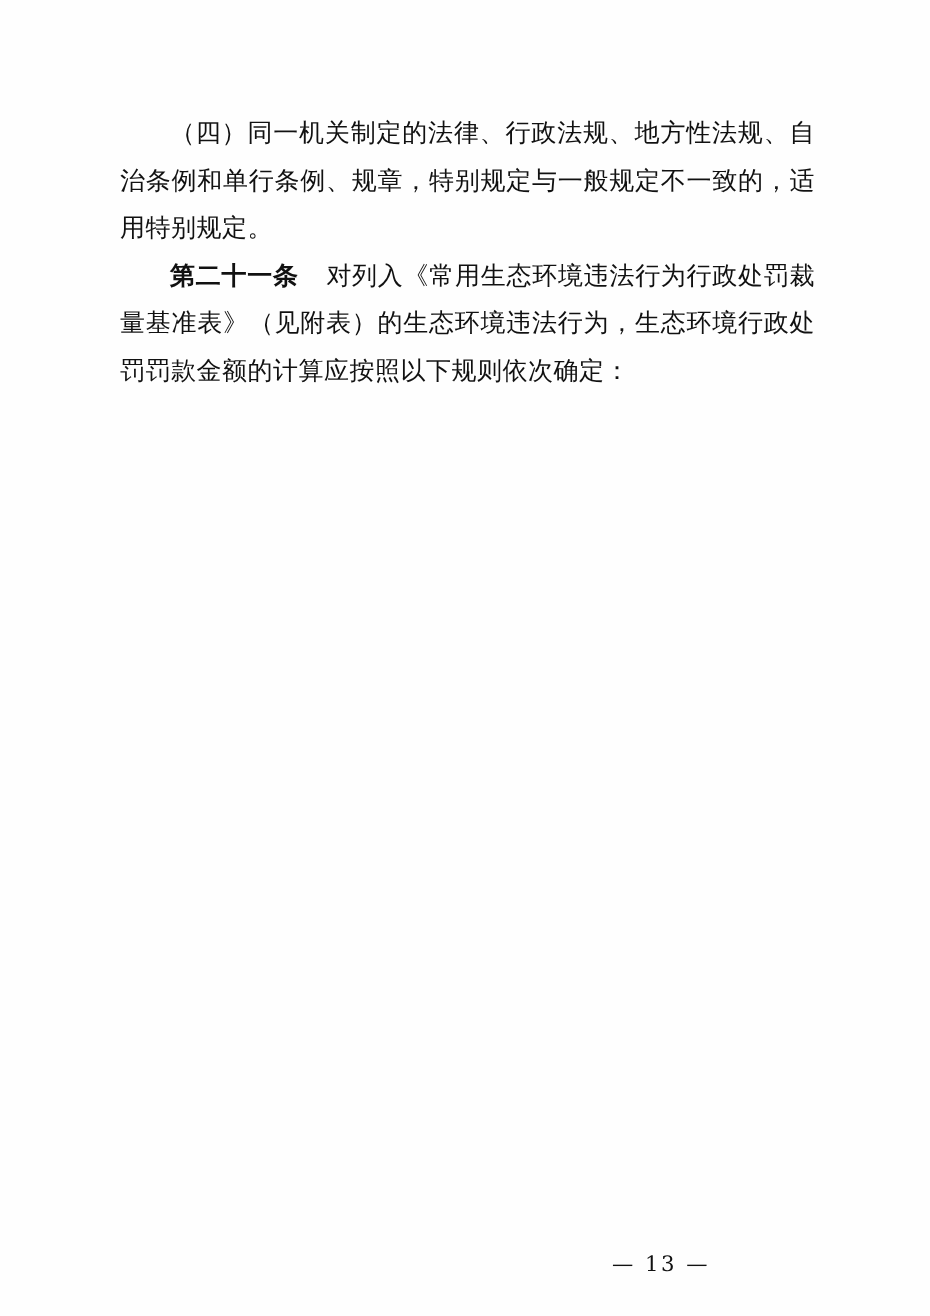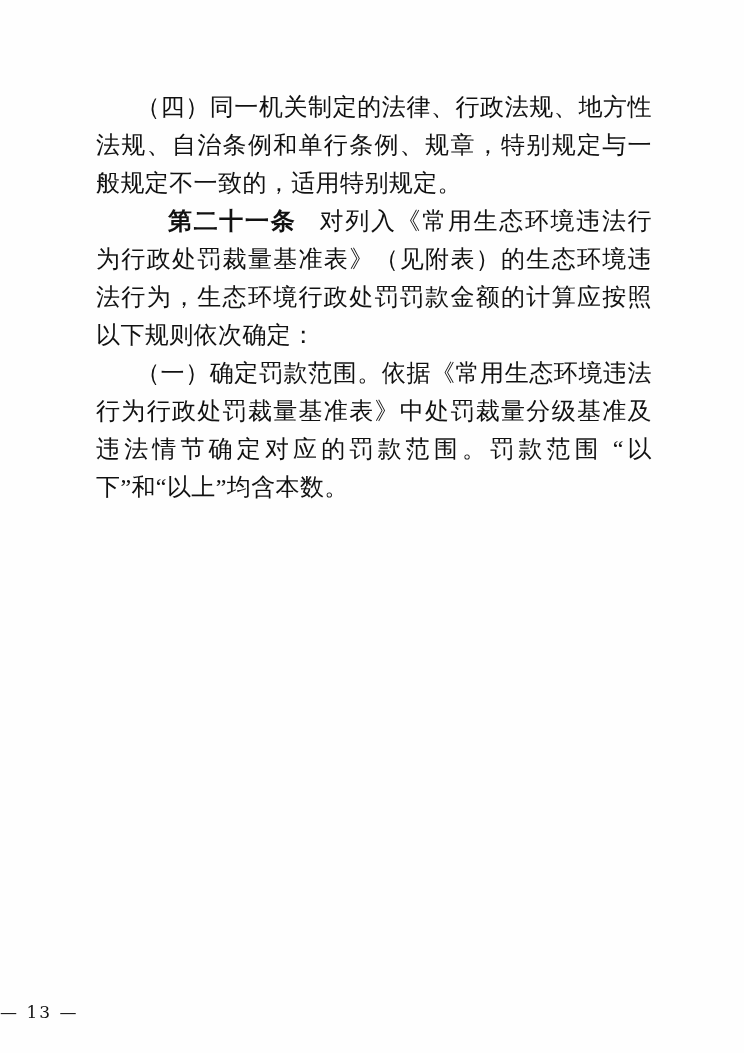--- a/index.html
+++ b/index.html
@@ -23,41 +23,41 @@
     height: 1053px;
     background: #fefefe;
   }
   .content {
     position: absolute;
     left: 96px;
     top: 88px;
     width: 556px;
   }
   .para {
-    font-size: 24px;
+    font-size: 20px;
     line-height: 38px;
     letter-spacing: 0.4px;
     text-align: justify;
     text-justify: inter-ideograph;
     margin: 0 0 0 0;
     color: #111111;
-    font-family: Liberation Serif, serif;
+    font-family: Liberation Sans, sans-serif;
   }
   .indent {
     text-indent: 40px;
   }
   .article-head {
     font-weight: bold;
-    margin-left: 32px;
   }
   .footer {
     position: absolute;
     left: 0;
     top: 1002px;
     width: 616px;
+    text-align: right;
     padding-right: 48px;
     box-sizing: border-box;
     font-size: 17px;
     letter-spacing: 2px;
     color: #111111;
     font-family: "DejaVu Serif", "Liberation Serif", serif;
   }
   .sp {
     display: inline-block;
     width: 22px;
@@ -66,21 +66,20 @@
 </head>
 <body>
 
 <div class="page">
   <div class="content">
 
     <p class="para indent">（四）同一机关制定的法律、行政法规、地方性法规、自治条例和单行条例、规章，特别规定与一般规定不一致的，适用特别规定。</p>
 
     <p class="para indent"><span class="article-head">第二十一条</span><span class="sp"></span><span>对列入《常用生态环境违法行为行政处罚裁量基准表》（见附表）的生态环境违法行为，生态环境行政处罚罚款金额的计算应按照以下规则依次确定：</span></p>
 
-    <p class="para indent">（一）确定罚款范围。依据《常用生态环境违法行为行政处罚裁量基准表》中处罚裁量分级基准及违法情节确定对应的罚款范围。罚款范围 “以下”和“以上”均含本数。</p>
 
 
 
 
 
   </div>
 
   <div class="footer">— 13 —</div>
 </div>
 

